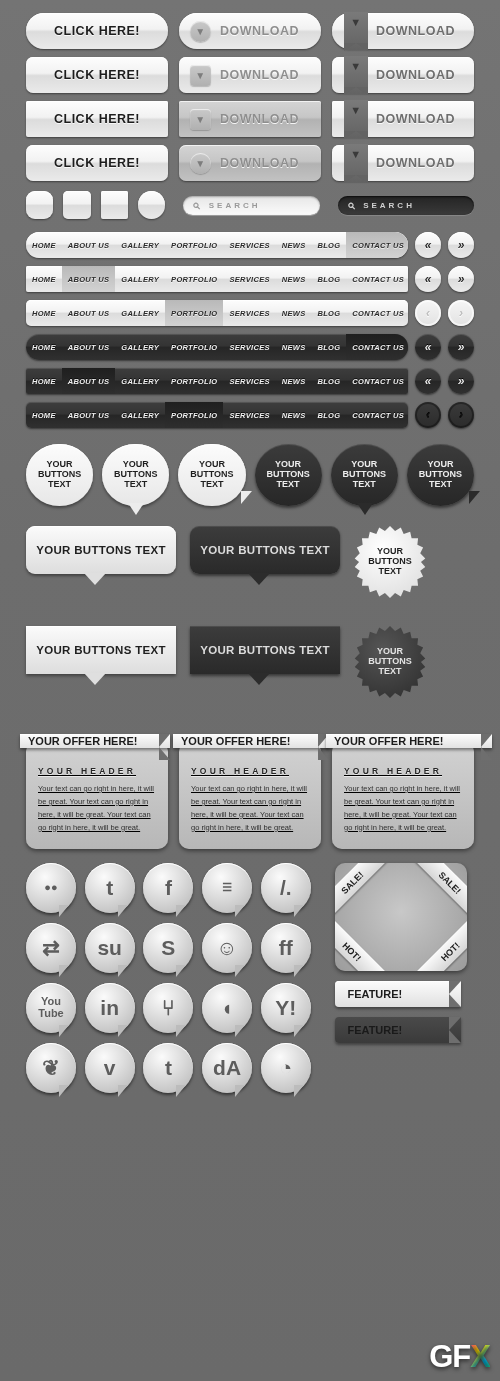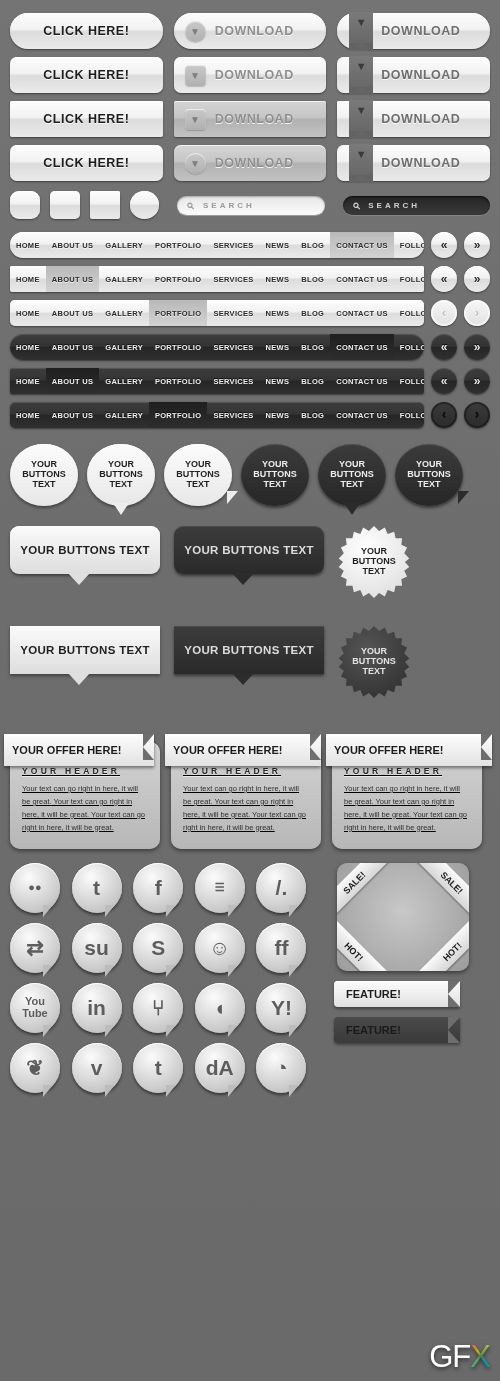--- a/index.html
+++ b/index.html
@@ -15,21 +15,21 @@
   
   .header {
     height: 72px; background: #1d1d1d;
     display: flex; align-items: center; justify-content: center;
     border-bottom: 1px solid #0d0d0d;
   }
   .header-title {
     color: #b9b9b9; font-size: 23px; font-weight: bold;
     letter-spacing: 2.5px; text-shadow: 0 -1px 0 #000;
   }
-  .section { padding: 0 10px; }
+  .section { padding: 0 26px; }
 
   
   .gloss-light {
     background: linear-gradient(180deg,#fdfdfd 0%,#f2f2f2 45%,#dcdcdc 52%,#eaeaea 100%);
     box-shadow: 0 1px 2px rgba(0,0,0,.45), inset 0 1px 0 #fff;
   }
   .gloss-mid {
     background: linear-gradient(180deg,#d4d4d4 0%,#c6c6c6 45%,#b2b2b2 52%,#c2c2c2 100%);
     box-shadow: 0 1px 2px rgba(0,0,0,.45), inset 0 1px 0 rgba(255,255,255,.7);
   }
@@ -89,21 +89,21 @@
   .search.light { width: 148px; color: #9a9a9a;
     background: linear-gradient(180deg,#e6e6e6,#fbfbfb);
     box-shadow: inset 0 1px 2px rgba(0,0,0,.3), 0 1px 0 rgba(255,255,255,.3); }
   .search.dark { width: 148px; color: #cfcfcf;
     background: linear-gradient(180deg,#242424,#3a3a3a);
     box-shadow: inset 0 1px 2px rgba(0,0,0,.7), 0 1px 0 rgba(255,255,255,.15); }
   .mag { font-size: 9px; transform: rotate(-45deg); display: inline-block; }
 
   
   .navs { padding-top: 13px; display: flex; flex-direction: column; gap: 8px; }
-  .nav-line { display: flex; gap: 7px; }
+  .nav-line { display: flex; gap: 7px; font-style: italic; }
   .nav {
     height: 26px; flex: 1; display: flex; align-items: stretch; overflow: hidden;
   }
   .nav-item {
     display: flex; align-items: center; padding: 0 6px;
     font-size: 7.5px; font-weight: bold; letter-spacing: .3px; white-space: nowrap;
   }
   .nav.light .nav-item { color: #2b2b2b; text-shadow: 0 1px 0 rgba(255,255,255,.7); }
   .nav.light .nav-item.active { background: linear-gradient(180deg,#b9b9b9,#d2d2d2); }
   .nav.dark .nav-item { color: #f0f0f0; text-shadow: 0 -1px 0 rgba(0,0,0,.8); }
@@ -184,21 +184,21 @@
     background: linear-gradient(180deg,#d2d2d2,#b7b7b7);
     box-shadow: 0 2px 4px rgba(0,0,0,.45), inset 0 1px 0 rgba(255,255,255,.5);
     text-decoration: underline;
   }
   .card-head {
     font-size: 8.5px; font-weight: bold; letter-spacing: 3.2px; color: #262626;
     margin-bottom: 7px; text-shadow: 0 1px 0 rgba(255,255,255,.6);
   }
   .card-text { font-size: 7.5px; line-height: 1.72; color: #2f2f2f; }
   .ribbon {
-    position: absolute; top: 18px; left: -6px; height: 32px;
+    position: absolute; top: 18px; left: -6px; height: 14px;
     display: flex; align-items: center; padding: 0 8px;
     background: linear-gradient(180deg,#fdfdfd,#e2e2e2);
     box-shadow: 0 2px 3px rgba(0,0,0,.45), inset 0 1px 0 #fff;
     font-size: 11px; font-weight: bold; color: #1c1c1c; white-space: nowrap;
   }
   .card:nth-child(1) .ribbon { width: 150px; }
   .card:nth-child(2) .ribbon { width: 156px; }
   .card:nth-child(3) .ribbon { width: 166px; }
   .ribbon:after {
     content: ""; position: absolute; right: 0; top: 0;
@@ -249,21 +249,21 @@
     box-shadow: 0 2px 3px rgba(0,0,0,.4), inset 0 1px 0 #fff; border-radius: 4px 0 0 4px; }
   .feat.dark { color: #1a1a1a; background: linear-gradient(180deg,#4a4a4a,#3a3a3a);
     box-shadow: 0 2px 3px rgba(0,0,0,.4); border-radius: 4px 0 0 4px; }
   .feat:after { content: ""; position: absolute; right: 0; top: 0;
     border-top: 13px solid #6e6e6e; border-bottom: 13px solid #6e6e6e;
     border-right: 12px solid transparent; }
 
   
   .watermark {
     position: absolute; right: 10px; bottom: 6px;
-    font-size: 31px; font-weight: normal; letter-spacing: -1px; color: #fff;
+    font-size: 31px; font-weight: bold; letter-spacing: -1px; color: #fff;
     text-shadow: 0 2px 4px rgba(0,0,0,.6); display: flex; align-items: flex-end;
   }
   .wm-x { position: relative; display: inline-block; color: transparent;
     background: linear-gradient(135deg,#ff00a0 0%,#ffe400 35%,#00c2ff 65%,#2fbf2f 100%);
     -webkit-background-clip: text; background-clip: text; }
 </style>
 </head>
 <body>
 
 <div class="page">

